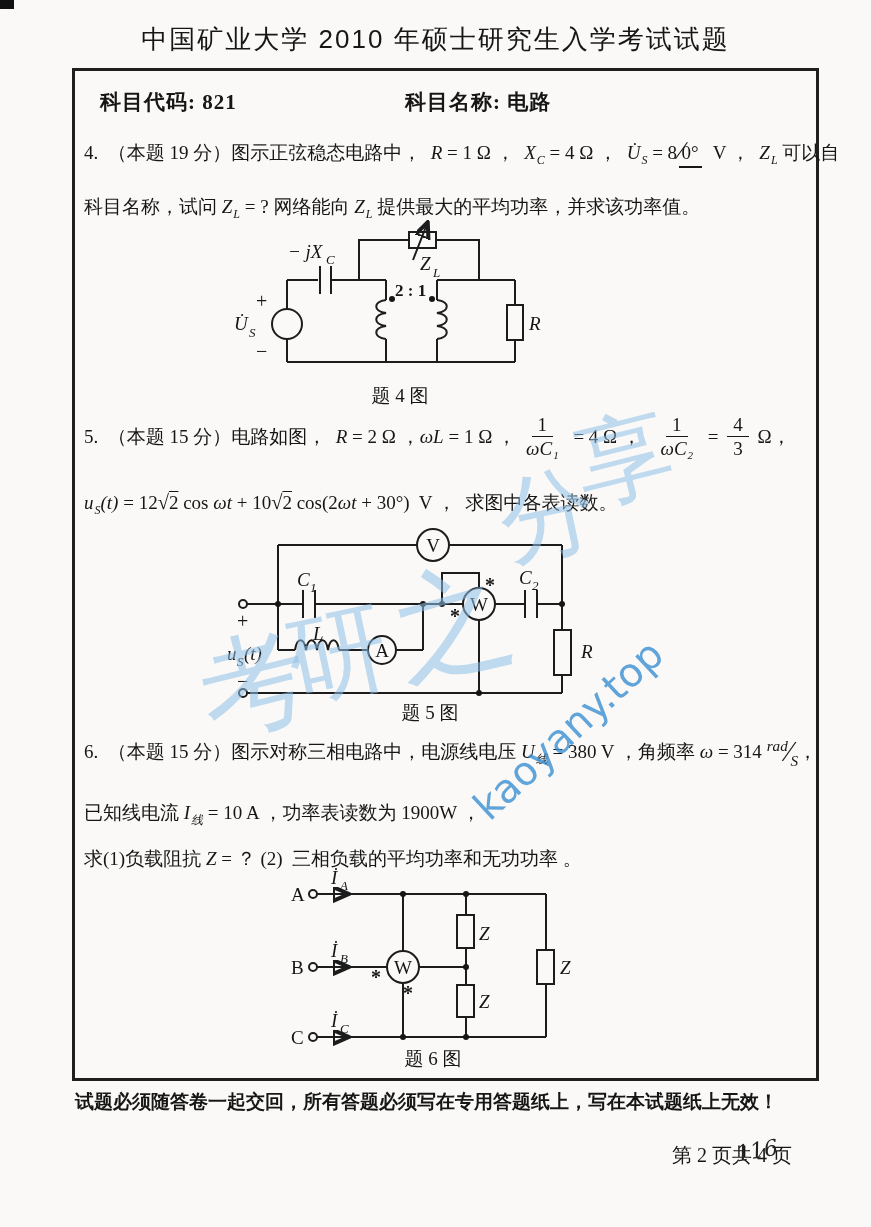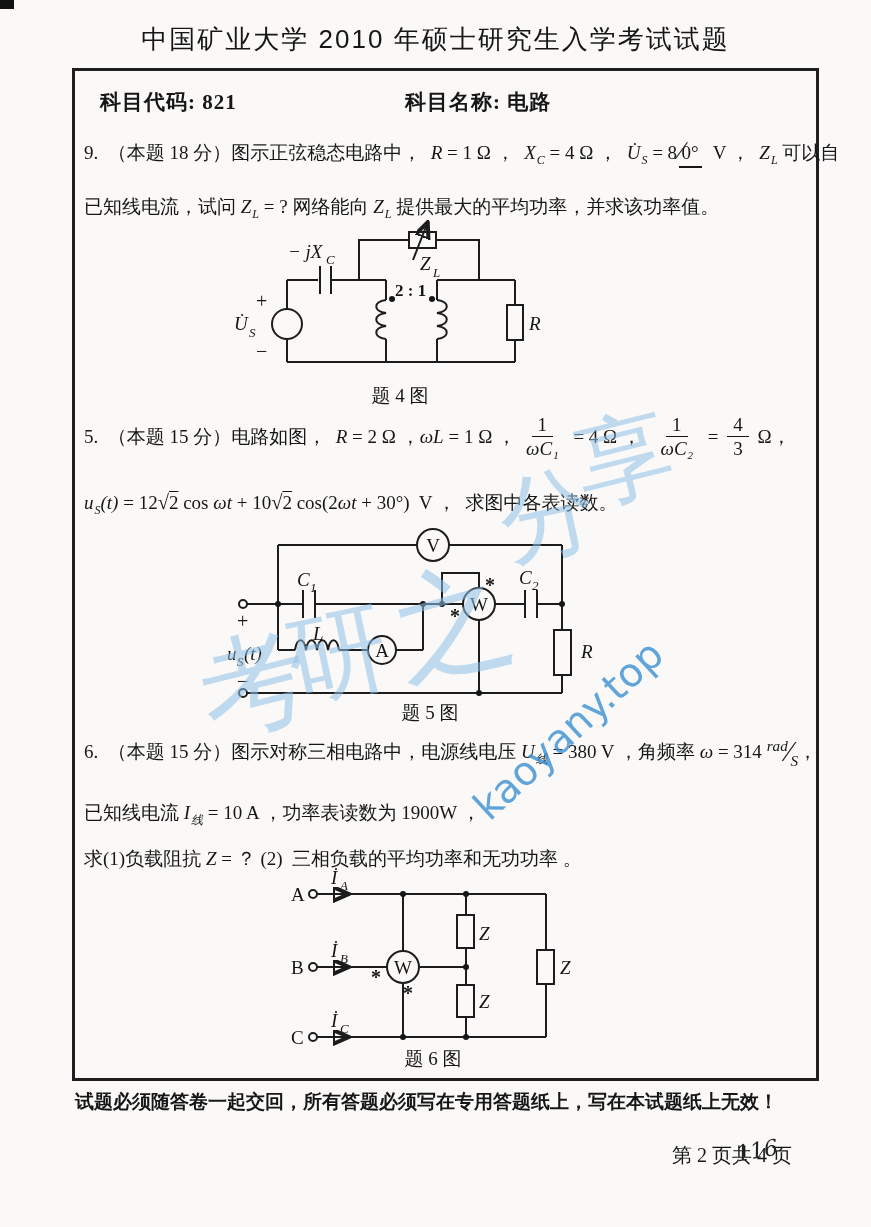--- a/index.html
+++ b/index.html
@@ -65,34 +65,34 @@
   <div class="corner-mark"></div>
 
   <div class="title">中国矿业大学 2010 年硕士研究生入学考试试题</div>
 
   <div class="main-box"></div>
 
   <div class="subject-label subject-code">科目代码: 821</div>
   <div class="subject-label subject-name">科目名称: 电路</div>
 
   <div class="qline" style="left:84px;top:138px;width:732px;">
-      <span class="tk-t">9.  （本题 18 分）图示正弦稳态电路中，  </span>
+      <span class="tk-t">4.  （本题 19 分）图示正弦稳态电路中，  </span>
       <span class="tk-i">R</span>
       <span class="tk-t"> = 1 Ω ，  </span>
       <span class="tk-bs"><span class="tk-i">X</span><span class="tk-sub">C</span></span>
       <span class="tk-t"> = 4 Ω ，  </span>
       <span class="tk-bs"><span class="tk-i">U̇</span><span class="tk-sub">S</span></span>
       <span class="tk-t"> = 8</span>
       <span class="ang"><span class="ang-s">∕</span><span class="ang-v">0°</span></span>
       <span class="tk-t">  V ，  </span>
       <span class="tk-bs"><span class="tk-i">Z</span><span class="tk-sub">L</span></span>
       <span class="tk-t"> 可以自</span>
     </div>
   <div class="qline" style="left:84px;top:194px;width:732px;">
-      <span class="tk-t">已知线电流，试问 </span>
+      <span class="tk-t">科目名称，试问 </span>
       <span class="tk-bs"><span class="tk-i">Z</span><span class="tk-sub">L</span></span>
       <span class="tk-t"> = ? 网络能向 </span>
       <span class="tk-bs"><span class="tk-i">Z</span><span class="tk-sub">L</span></span>
       <span class="tk-t"> 提供最大的平均功率，并求该功率值。</span>
     </div>
 
   <svg class="fig" style="left:220px;top:218px;" width="360" height="168" viewBox="0 0 360 168">
     <defs>
       <marker id="ah4" orient="auto" markerWidth="9" markerHeight="8" refX="7" refY="3.5">
         <path d="M0,0 L8,3.5 L0,7 z" fill="#1c1c1c" stroke="none"></path>

